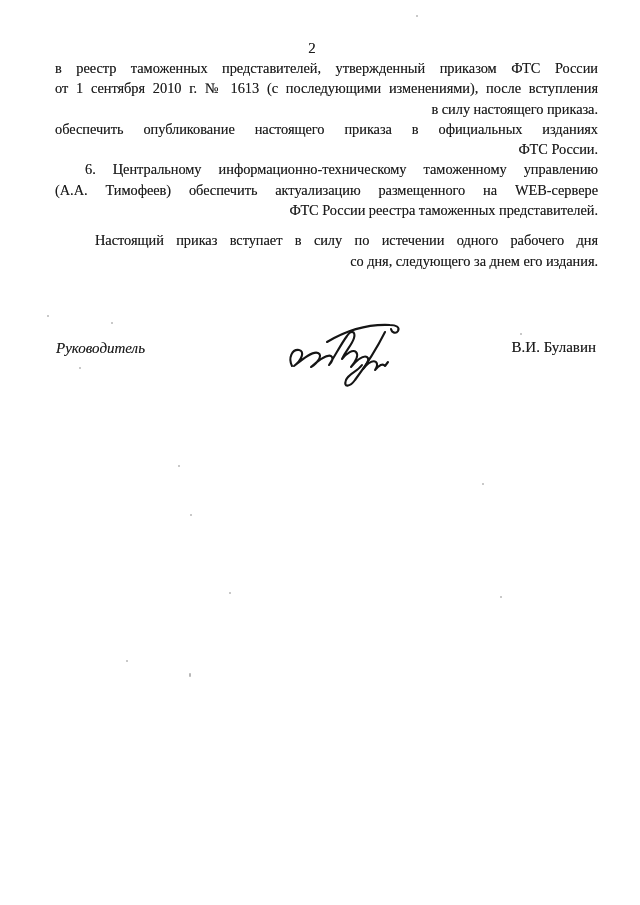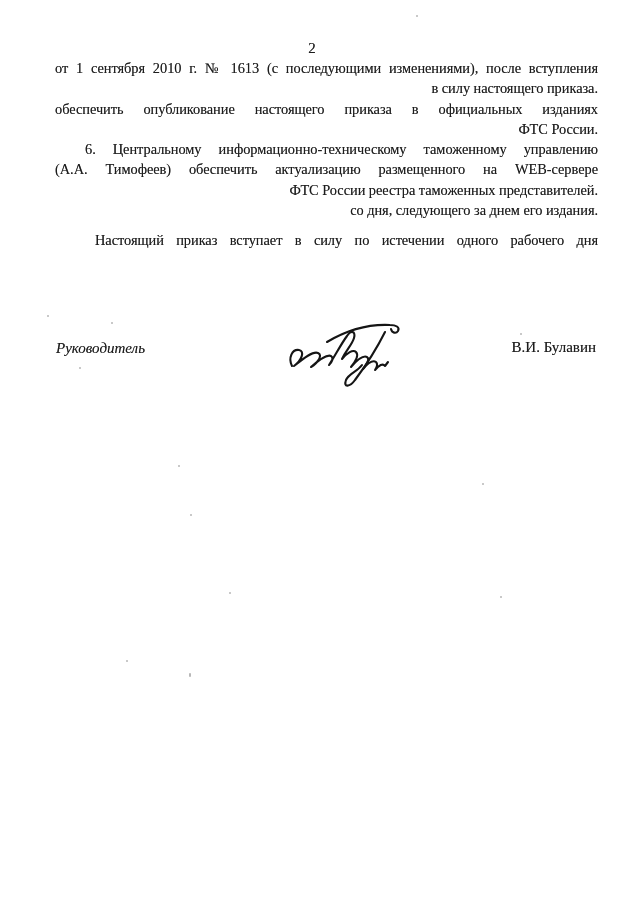--- a/index.html
+++ b/index.html
@@ -41,32 +41,33 @@
   .speck.dash{width:1.5px;height:4px;}
 </style>
 </head>
 <body>
 
 <div class="page">
 
   <div class="page-number">2</div>
 
   <div class="body-text">
+    <span class="line full">в реестр таможенных представителей, утвержденный приказом ФТС России</span>
     <span class="line full">от 1 сентября 2010 г. № 1613 (с последующими изменениями), после вступления</span>
     <span class="line">в силу настоящего приказа.</span>
 
     <span class="line full">обеспечить опубликование настоящего приказа в официальных изданиях</span>
     <span class="line">ФТС России.</span>
 
     <span class="line full indent">6. Центральному информационно-техническому таможенному управлению</span>
     <span class="line full">(А.А. Тимофеев) обеспечить актуализацию размещенного на WEB-сервере</span>
     <span class="line">ФТС России реестра таможенных представителей.</span>
 
+    <span class="line full indent-lg space-before">Настоящий приказ вступает в силу по истечении одного рабочего дня</span>
     <span class="line">со дня, следующего за днем его издания.</span>
-    <span class="line full indent-lg space-before">Настоящий приказ вступает в силу по истечении одного рабочего дня</span>
   </div>
 
   <div class="sig-role">Руководитель</div>
 
   <svg class="sig-svg" width="130" height="80" viewBox="0 0 130 80" aria-hidden="true">
     <path d="M9,51 C5,43 9,34 16,35 C22,36 19,45 11,51
              C21,43 30,36 35,38 C40,40 35,48 28,52
              C37,44 44,39 48,41 C51,43 49,47 46,50
              C52,41 58,29 64,21 C68,15 73,16 71,23
              C69,30 63,35 59,44

